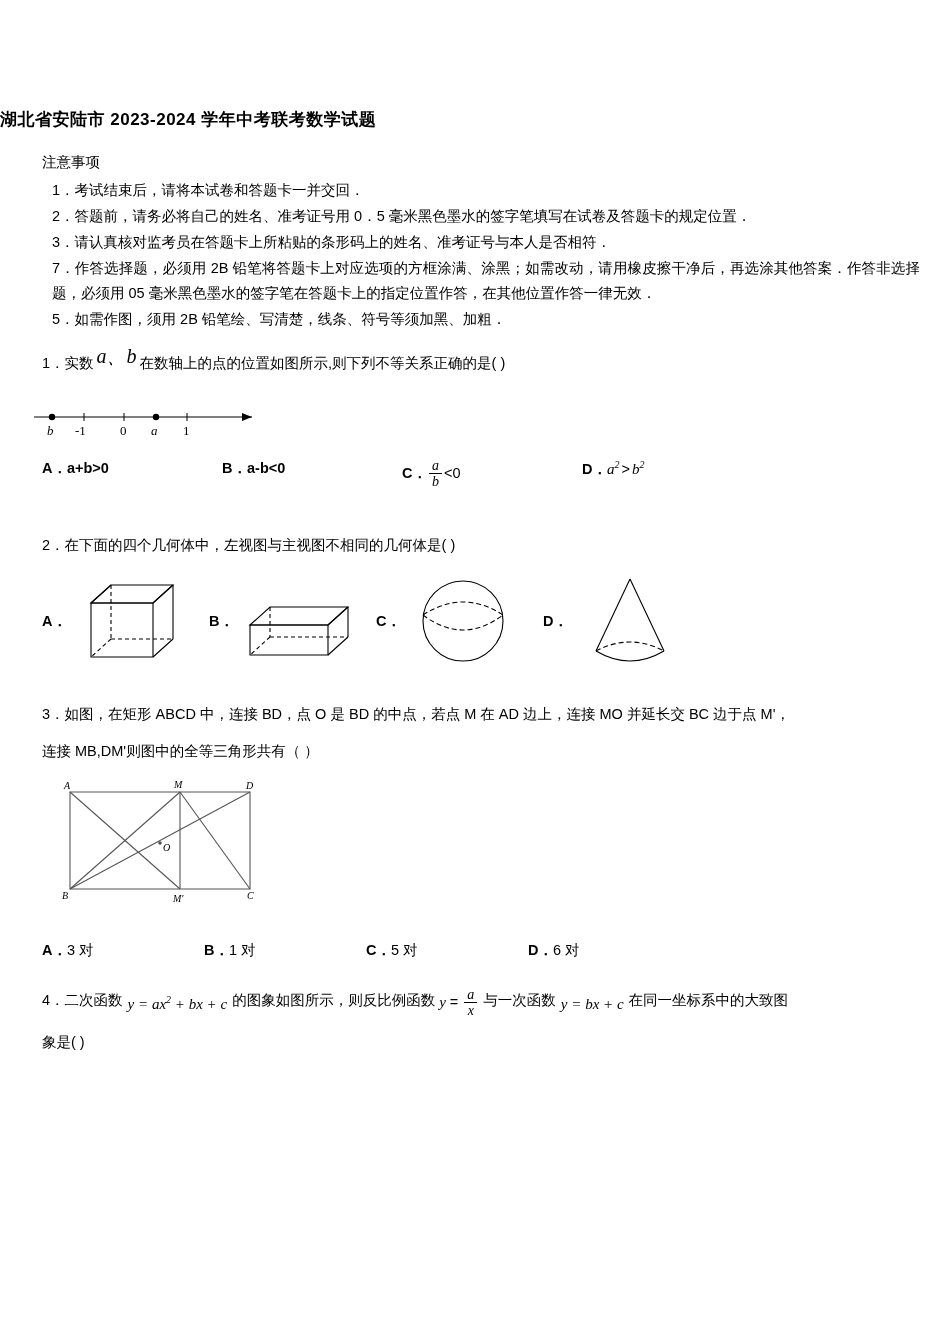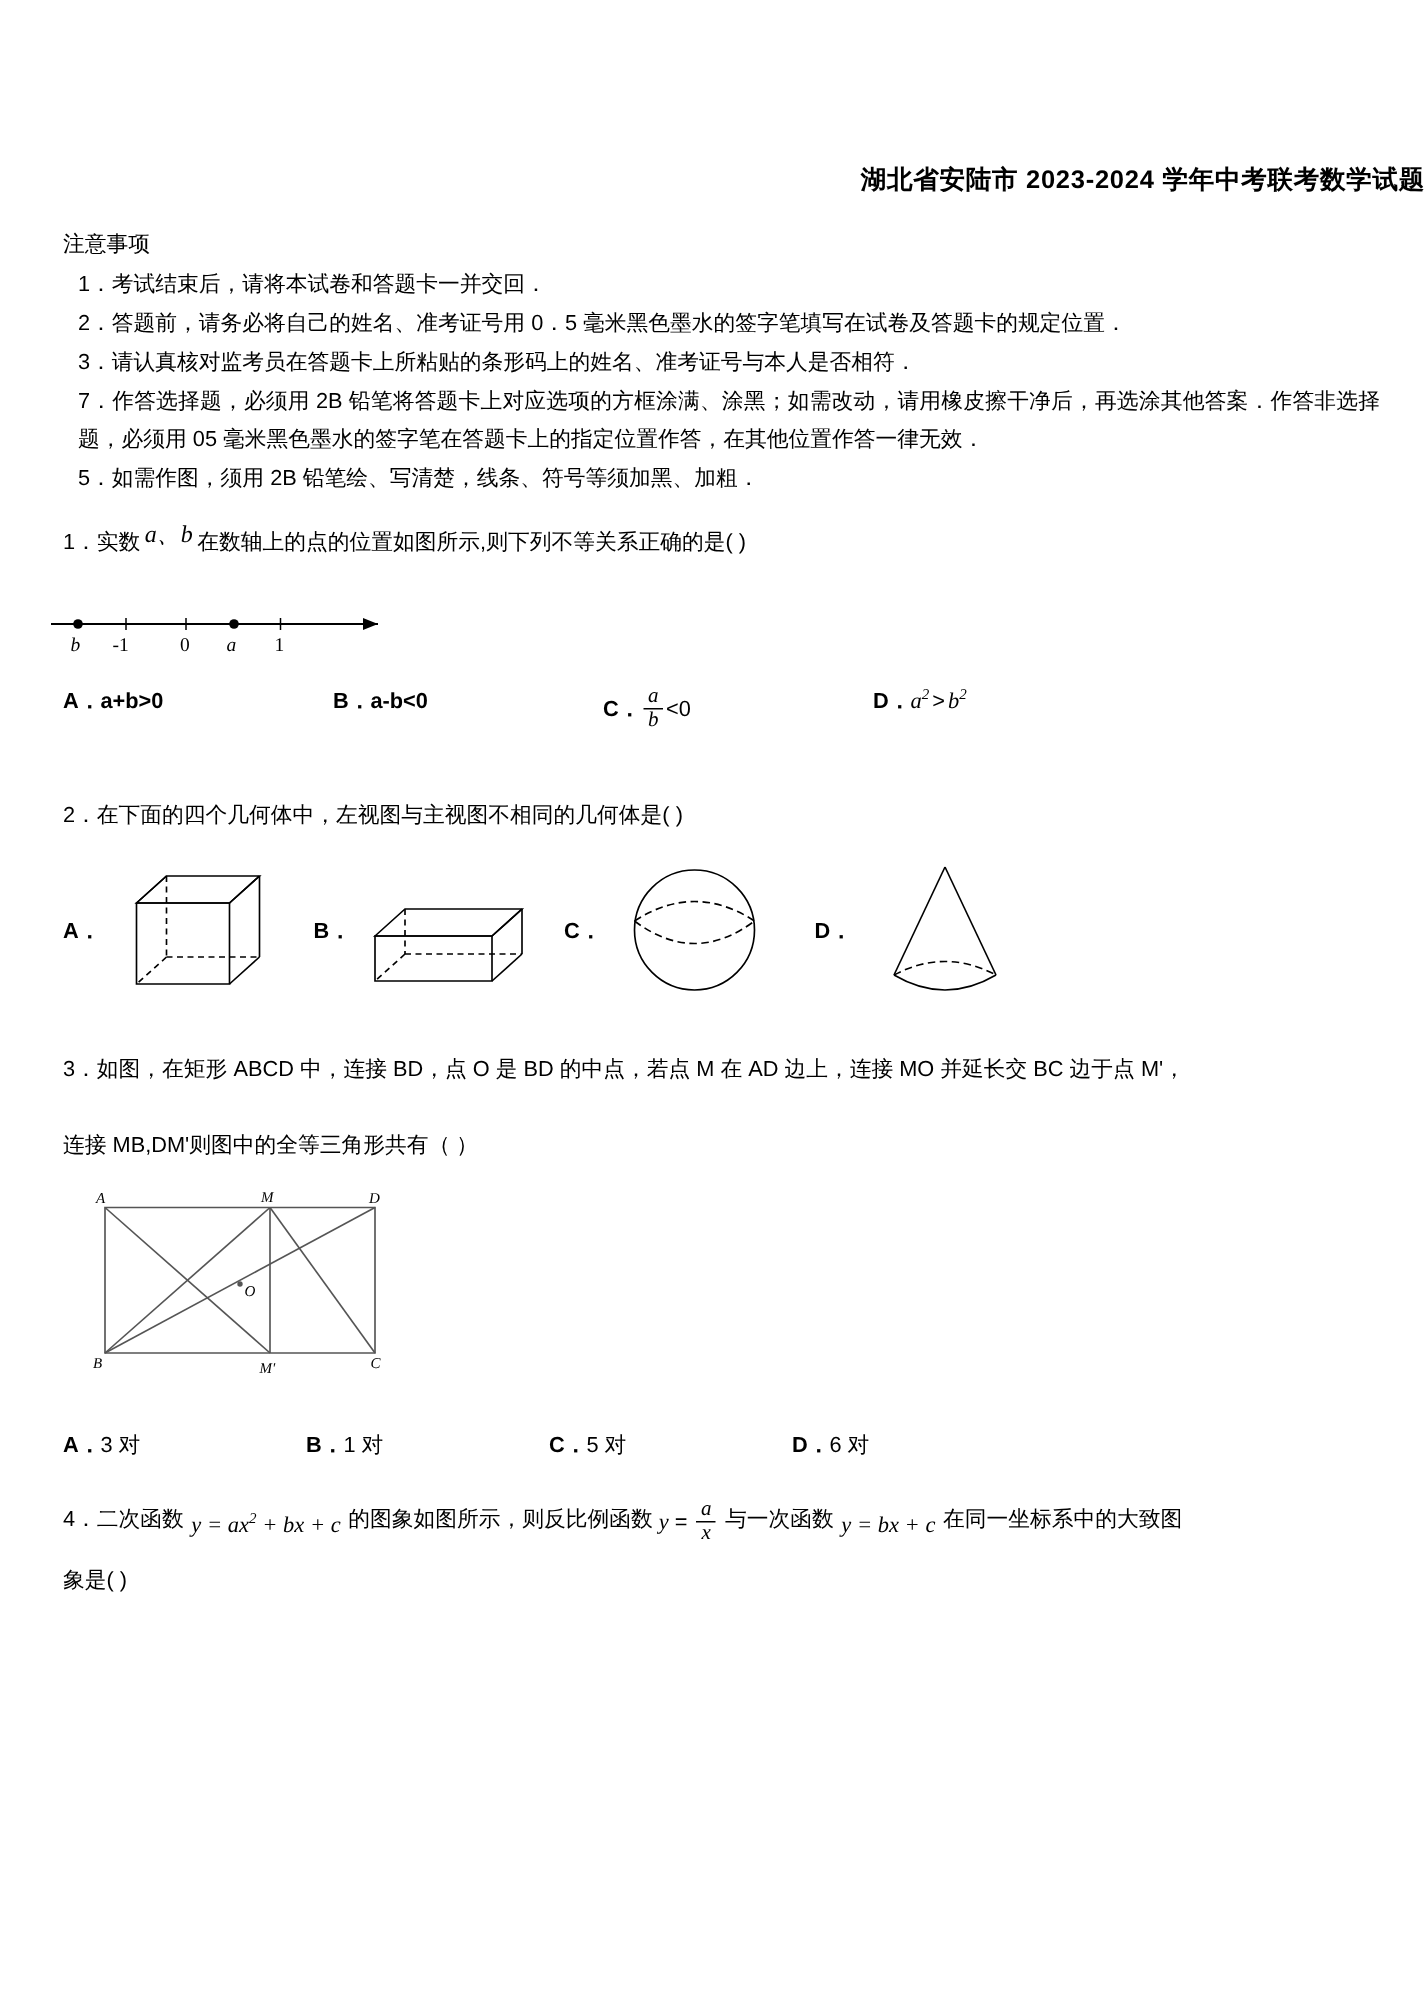--- a/index.html
+++ b/index.html
@@ -16,21 +16,21 @@
     overflow: hidden;
   }
   .page {
     position: relative;
     width: 950px;
     height: 1344px;
     padding: 0;
     box-sizing: border-box;
   }
   .doc-title {
-    text-align: right;
+    text-align: left;
     font-family: "Liberation Sans", sans-serif;
     font-weight: bold;
     font-size: 17px;
     margin: 0;
     padding-top: 108px;
     letter-spacing: 0.5px;
   }
   .notice-head {
     font-family: "Liberation Sans", sans-serif;
     font-size: 14.5px;
@@ -144,21 +144,21 @@
   <div class="notice-list">
     <div>1．考试结束后，请将本试卷和答题卡一并交回．</div>
     <div>2．答题前，请务必将自己的姓名、准考证号用 0．5 毫米黑色墨水的签字笔填写在试卷及答题卡的规定位置．</div>
     <div>3．请认真核对监考员在答题卡上所粘贴的条形码上的姓名、准考证号与本人是否相符．</div>
     <div>7．作答选择题，必须用 2B 铅笔将答题卡上对应选项的方框涂满、涂黑；如需改动，请用橡皮擦干净后，再选涂其他答案．作答非选择题，必须用 05 毫米黑色墨水的签字笔在答题卡上的指定位置作答，在其他位置作答一律无效．</div>
     <div>5．如需作图，须用 2B 铅笔绘、写清楚，线条、符号等须加黑、加粗．</div>
   </div>
 
 
   <div class="q">
-    <span>1．</span><span>实数</span><span class="mi" style="font-size:16px;position:relative;top:-5px;margin:0 3px;">a、b</span><span>在数轴上的点的位置如图所示,则下列不等关系正确的是(    )</span>
+    <span>1．</span><span>实数</span><span class="mi" style="font-size:20px;position:relative;top:-5px;margin:0 3px;">a、b</span><span>在数轴上的点的位置如图所示,则下列不等关系正确的是(    )</span>
   </div>
 
   <div class="numline">
     <svg width="260" height="58" viewBox="0 0 260 58">
       <line x1="10" y1="26" x2="228" y2="26" stroke="#000" stroke-width="1.2"></line>
       <polygon points="228,26 218,22 218,30" fill="#000"></polygon>
       <circle cx="28" cy="26" r="3.2" fill="#000"></circle>
       <circle cx="132" cy="26" r="3.2" fill="#000"></circle>
       <line x1="60" y1="22" x2="60" y2="30" stroke="#000" stroke-width="1"></line>
       <line x1="100" y1="22" x2="100" y2="30" stroke="#000" stroke-width="1"></line>
@@ -240,21 +240,21 @@
           <path d="M56,8 L90,80" fill="none" stroke="#000" stroke-width="1.1"></path>
           <path d="M22,80 Q56,100 90,80" fill="none" stroke="#000" stroke-width="1.1"></path>
           <path d="M22,80 Q56,62 90,80" fill="none" stroke="#000" stroke-width="1.1" stroke-dasharray="5,3"></path>
         </svg>
       </span>
     </div>
   </div>
 
   <div class="q" style="margin-top:30px">
     <div><span>3．</span><span>如图，在矩形 ABCD 中，连接 BD，点 O 是 BD 的中点，若点 M 在 AD 边上，连接 MO 并延长交 BC 边于点 M'，</span></div>
-    <div style="margin-top:24px">连接 MB,DM'则图中的全等三角形共有（    ）</div>
+    <div style="margin-top:10px">连接 MB,DM'则图中的全等三角形共有（    ）</div>
   </div>
 
   <div class="rect-fig">
     <svg width="220" height="130" viewBox="0 0 220 130">
       <polygon points="10,15 190,15 190,112 10,112" fill="none" stroke="#555" stroke-width="1.1"></polygon>
       <line x1="10" y1="112" x2="190" y2="15" stroke="#555" stroke-width="1.1"></line>
       <line x1="10" y1="15" x2="120" y2="112" stroke="#555" stroke-width="1.1"></line>
       <line x1="120" y1="15" x2="10" y2="112" stroke="#555" stroke-width="1.1"></line>
       <line x1="120" y1="15" x2="120" y2="112" stroke="#555" stroke-width="1.1"></line>
       <line x1="120" y1="15" x2="190" y2="112" stroke="#555" stroke-width="1.1"></line>

